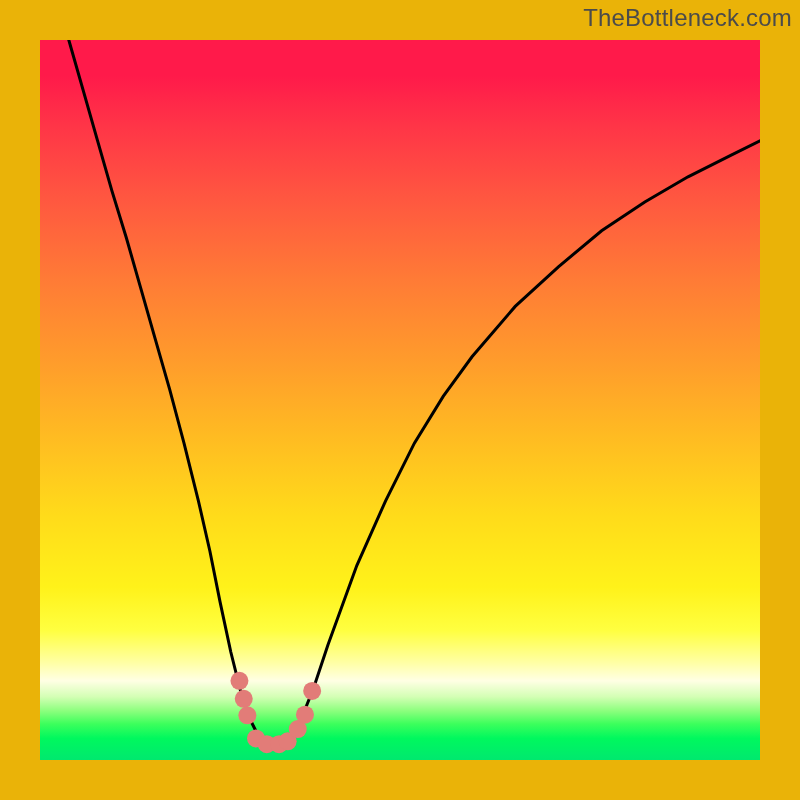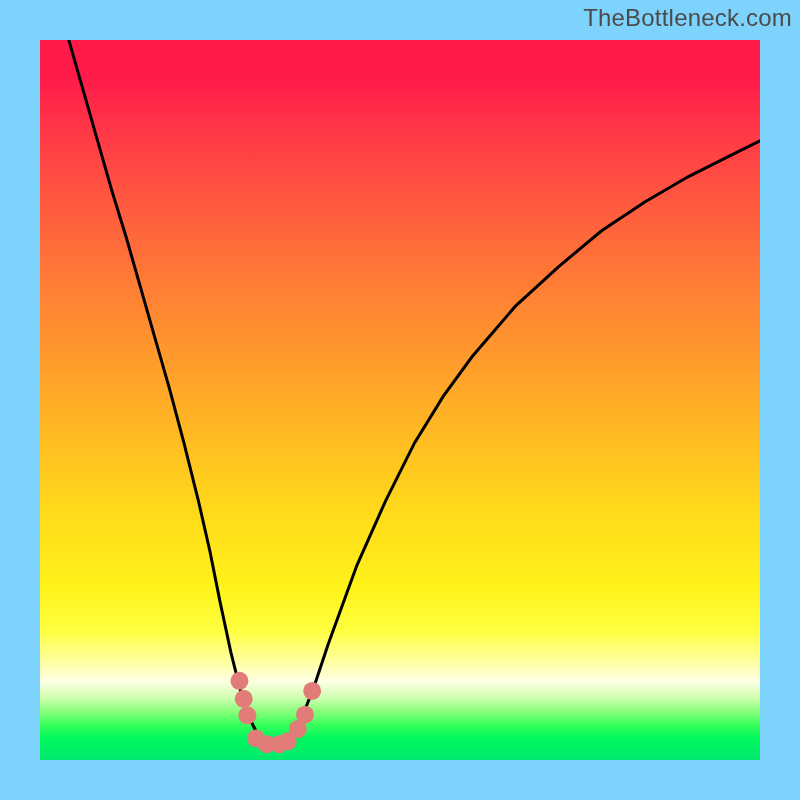--- a/index.html
+++ b/index.html
@@ -8,21 +8,21 @@
     width: 800px;
     height: 800px;
     background: #000;
     overflow: hidden;
     font-family: Arial, Helvetica, sans-serif;
   }
   .frame {
     position: relative;
     width: 800px;
     height: 800px;
-    background: #7dd3fc;
+    background: #eab308;
   }
   .watermark {
     position: absolute;
     top: 4px;
     right: 8px;
     color: #4b4b4b;
     font-size: 24px;
     font-weight: 500;
     letter-spacing: 0.2px;
     z-index: 10;

